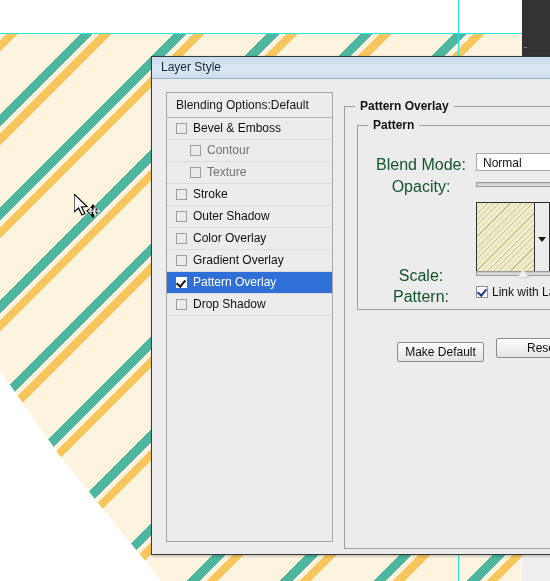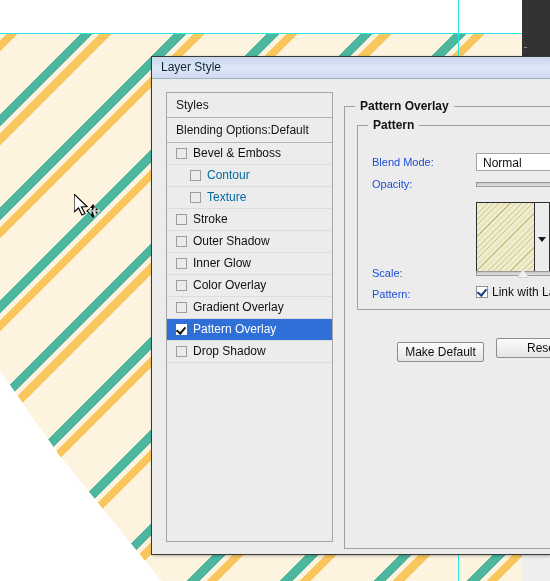--- a/index.html
+++ b/index.html
@@ -181,21 +181,21 @@
     border-width: 0 2px 2px 0;
     transform: rotate(40deg);
   }
   .style-row .lbl {
     position: absolute;
     left: 26px; top: 3px;
     font-size: 12px;
     color: #101010;
     white-space: nowrap;
   }
-  .style-row.indent .lbl { left: 40px; color: #0369a1; }
+  .style-row.indent .lbl { left: 40px; color: #737373; }
   .style-row.sel .lbl { color: #ffffff; }
 
   
   .content-col {
     position: absolute;
     left: 192px; top: 35px;
     right: 0; bottom: 8px;
   }
 
   .group {
@@ -218,23 +218,23 @@
     left: 0; top: 14px;
     width: 370px; height: 443px;
   }
   .group.inner {
     left: 12px; top: 18px;
     width: 358px; height: 185px;
   }
 
   .field-label {
     position: absolute;
-    font-size: 11px;
-    color: #1d4ed8;
-    text-align: left;
+    font-size: 16px;
+    color: #14532d;
+    text-align: center;
     white-space: nowrap;
   }
 
   .combo {
     position: absolute;
     height: 18px;
     background: #ffffff;
     border: 1px solid #a6a6a6;
     box-sizing: border-box;
   }
@@ -385,23 +385,20 @@
   </div>
 
   <div class="dialog">
 
     <div class="titlebar">
       <span class="title">Layer Style</span>
     </div>
 
     <div class="styles-col">
       <div class="style-head">
-        <span>Styles</span>
-      </div>
-      <div class="style-head">
         <span>Blending Options:Default</span>
       </div>
 
       <div class="style-row">
         <span class="cb"></span>
         <span class="lbl">Bevel &amp; Emboss</span>
       </div>
       <div class="style-row indent">
         <span class="cb"></span>
         <span class="lbl">Contour</span>
@@ -410,24 +407,20 @@
         <span class="cb"></span>
         <span class="lbl">Texture</span>
       </div>
       <div class="style-row">
         <span class="cb"></span>
         <span class="lbl">Stroke</span>
       </div>
       <div class="style-row">
         <span class="cb"></span>
         <span class="lbl">Outer Shadow</span>
-      </div>
-      <div class="style-row">
-        <span class="cb"></span>
-        <span class="lbl">Inner Glow</span>
       </div>
       <div class="style-row">
         <span class="cb"></span>
         <span class="lbl">Color Overlay</span>
       </div>
       <div class="style-row">
         <span class="cb"></span>
         <span class="lbl">Gradient Overlay</span>
       </div>
       <div class="style-row sel">

